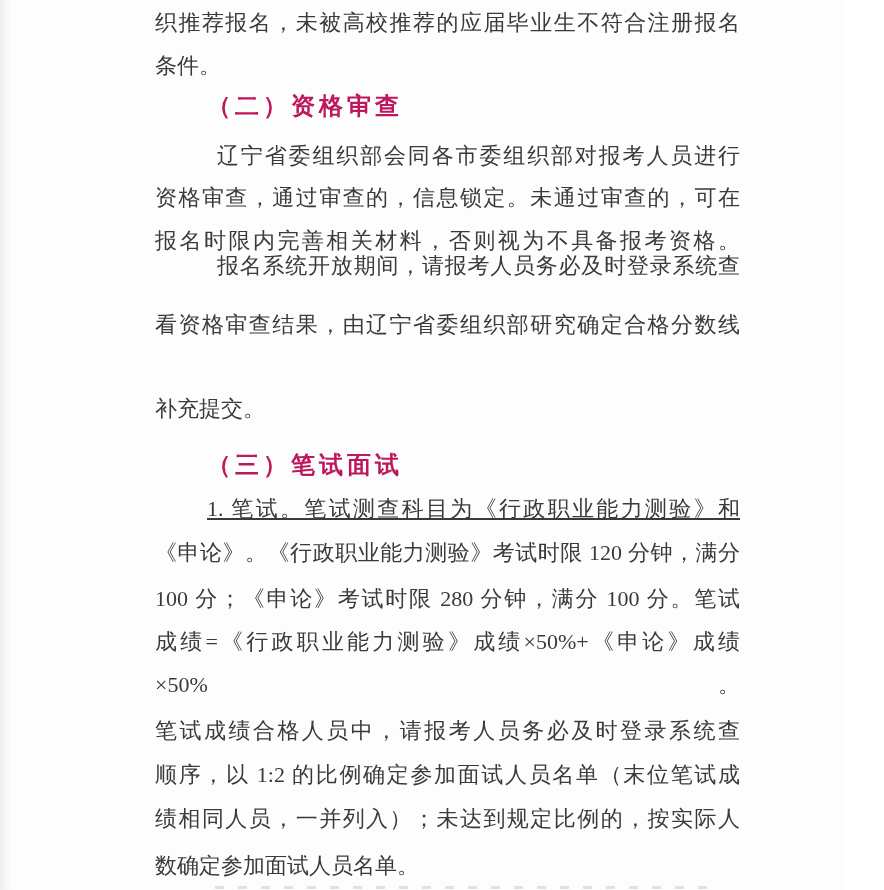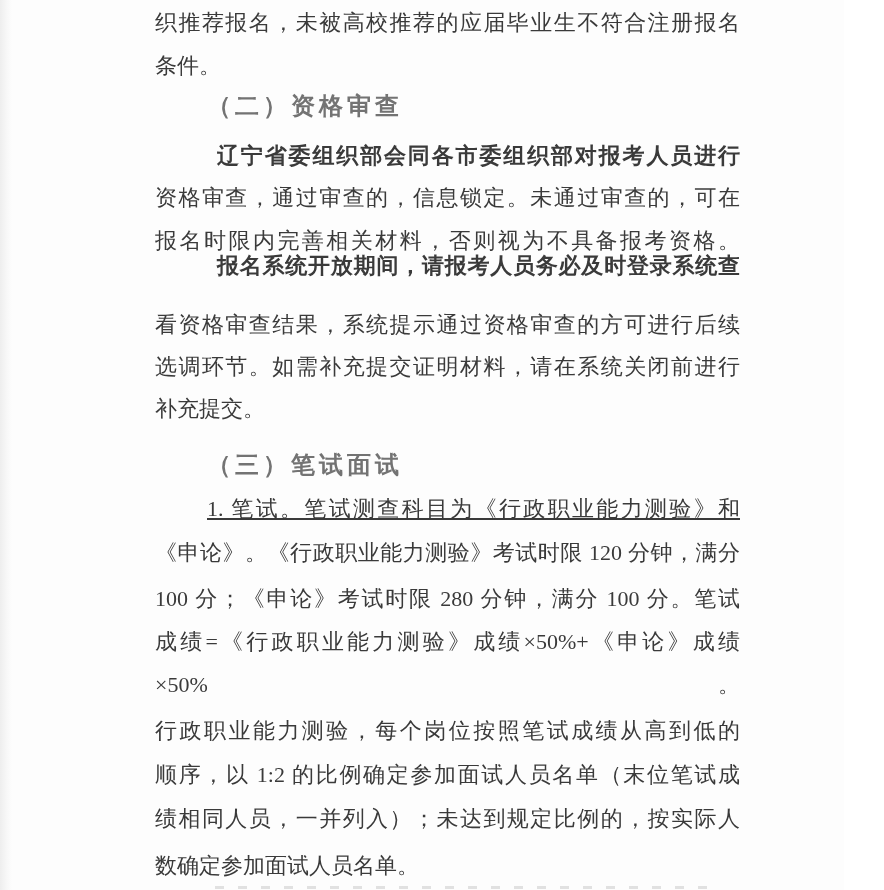--- a/index.html
+++ b/index.html
@@ -45,60 +45,58 @@
     text-justify: inter-character;
     white-space: normal;
   }
   .ln.short {
     text-align: center;
     text-align-last: left;
   }
   .ln.indent {
     left: 217px;
     width: 523px;
-    font-weight: bold;
   }
   .ln.indent-sm {
     left: 207px;
     width: 533px;
     text-decoration: underline;
   }
   .ln.heading {
     left: 207px;
     width: 560px;
     font-weight: 700;
-    color: #737373;
+    color: #be185d;
     font-size: 24px;
     letter-spacing: 4px;
     text-align: right;
     text-align-last: left;
   }
 </style>
 </head>
 <body>
 
 <div class="page">
 
   <div class="edge-strip"></div>
 
   <div class="ln" style="top:1px">织推荐报名，未被高校推荐的应届毕业生不符合注册报名</div>
   <div class="ln short" style="top:44px">条件。</div>
   <div class="ln heading" style="top:85px">（二）资格审查</div>
   <div class="ln indent" style="top:134px">辽宁省委组织部会同各市委组织部对报考人员进行</div>
   <div class="ln" style="top:176px">资格审查，通过审查的，信息锁定。未通过审查的，可在</div>
   <div class="ln" style="top:219px">报名时限内完善相关材料，否则视为不具备报考资格。</div>
   <div class="ln indent" style="top:244px">报名系统开放期间，请报考人员务必及时登录系统查</div>
-  <div class="ln" style="top:303px">看资格审查结果，系统提示通过资格审查的方可进行后续</div>
-  <div class="ln" style="top:345px">选调环节。如需补充提交证明材料，请在系统关闭前进行</div>
+  <div class="ln" style="top:303px">看资格审查结果，由辽宁省委组织部研究确定合格分数线</div>
   <div class="ln short" style="top:387px">补充提交。</div>
   <div class="ln heading" style="top:444px">（三）笔试面试</div>
   <div class="ln indent-sm" style="top:487px">1. 笔试。笔试测查科目为《行政职业能力测验》和</div>
   <div class="ln" style="top:531px">《申论》。《行政职业能力测验》考试时限 120 分钟，满分</div>
   <div class="ln" style="top:577px">100 分；《申论》考试时限 280 分钟，满分 100 分。笔试</div>
   <div class="ln" style="top:620px">成绩=《行政职业能力测验》成绩×50%+《申论》成绩×50%。</div>
-  <div class="ln" style="top:709px">行政职业能力测验，每个岗位按照笔试成绩从高到低的</div>
+  <div class="ln" style="top:709px">笔试成绩合格人员中，请报考人员务必及时登录系统查</div>
   <div class="ln" style="top:753px">顺序，以 1:2 的比例确定参加面试人员名单（末位笔试成</div>
   <div class="ln" style="top:797px">绩相同人员，一并列入）；未达到规定比例的，按实际人</div>
   <div class="ln short" style="top:844px">数确定参加面试人员名单。</div>
 
   <div class="bottom-clip"></div>
 
 </div>
 
 </body></html>

